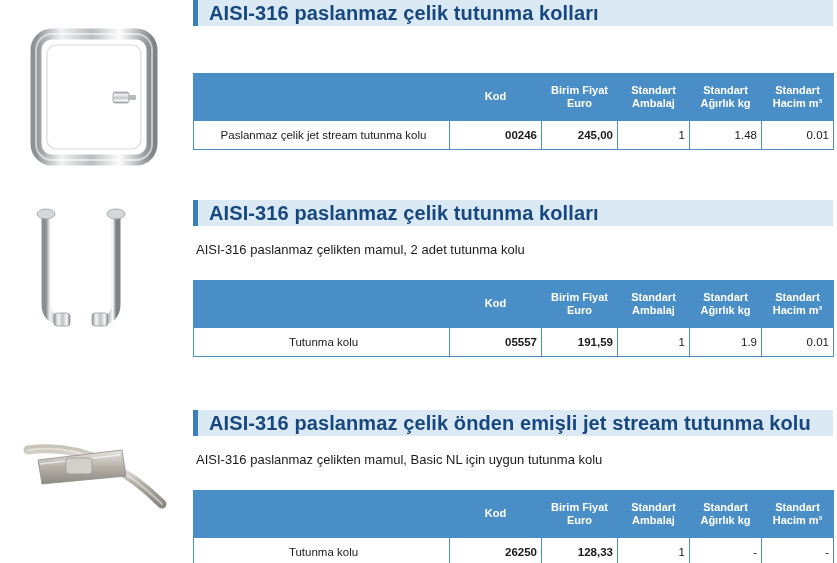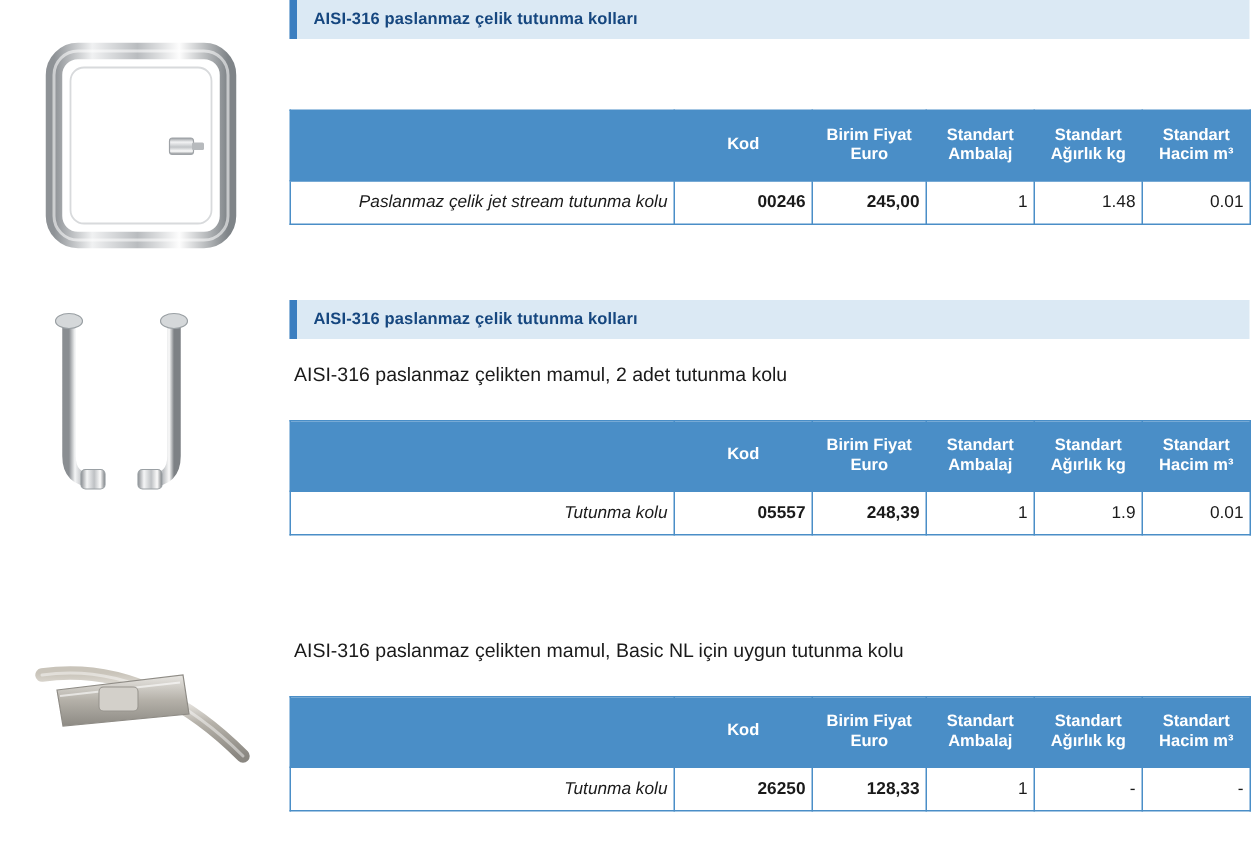--- a/index.html
+++ b/index.html
@@ -37,21 +37,21 @@
     left: 193px;
     width: 640px;
   }
 
   .title-bar {
     background: #dbe9f4;
     border-left: 5px solid #3a7ec0;
     height: 26px;
     line-height: 26px;
     padding-left: 11px;
-    font-size: 11px;
+    font-size: 20px;
     font-weight: bold;
     color: #16477f;
     letter-spacing: 0.1px;
     box-sizing: border-box;
   }
 
   .subtitle {
     font-size: 13px;
     color: #1a1a1a;
     margin-top: 16px;
@@ -81,23 +81,22 @@
   table.price-table td {
     border: 1px solid #4a8ec7;
     height: 24px;
     font-size: 11.5px;
     text-align: right;
     vertical-align: middle;
     padding: 2px 4px;
     color: #1a1a1a;
   }
   table.price-table td.name {
-    text-align: right;
+    text-align: center;
     padding-left: 8px;
-    font-style: italic;
   }
   table.price-table td.code,
   table.price-table td.price {
     font-weight: bold;
   }
 
   
   col.c-name  { width: 256px; }
   col.c-code  { width: 92px; }
   col.c-price { width: 76px; }
@@ -244,21 +243,21 @@
           <th>
             <span>Standart</span><br>
             <span>Hacim m³</span>
           </th>
         </tr>
       </thead>
       <tbody>
         <tr>
           <td class="name">Tutunma kolu</td>
           <td class="code">05557</td>
-          <td class="price">248,39</td>
+          <td class="price">191,59</td>
           <td>1</td>
           <td>1.9</td>
           <td>0.01</td>
         </tr>
       </tbody>
     </table>
   </div>
 </div>
 
 <div class="section" id="section-2">
@@ -282,20 +281,21 @@
       <path d="M18 30 Q88 20 152 84" fill="none" stroke="url(#steel4)" stroke-width="9" stroke-linecap="round"></path>
       <path d="M18 30 Q88 20 152 84" fill="none" stroke="#ffffff" stroke-width="2" opacity="0.45" stroke-linecap="round"></path>
 
       <path d="M28 40 L112 30 L116 56 L32 64 Z" fill="url(#steel5)" stroke="#8f8c86" stroke-width="0.8"></path>
       <path d="M30 44 L110 35" stroke="#ffffff" stroke-width="1.4" opacity="0.6"></path>
       <rect x="56" y="38" width="26" height="16" rx="3" fill="#d3d0ca" stroke="#97948e" stroke-width="0.7"></rect>
     </svg>
   </div>
 
   <div class="content">
+    <div class="title-bar">AISI-316 paslanmaz çelik önden emişli jet stream tutunma kolu</div>
     <div class="subtitle">AISI-316 paslanmaz çelikten mamul, Basic NL için uygun tutunma kolu</div>
 
     <div style="height:23px;"></div>
 
     <table class="price-table">
       <colgroup>
         <col class="c-name">
           <col class="c-code">
           <col class="c-price">
         <col class="c-pack">

